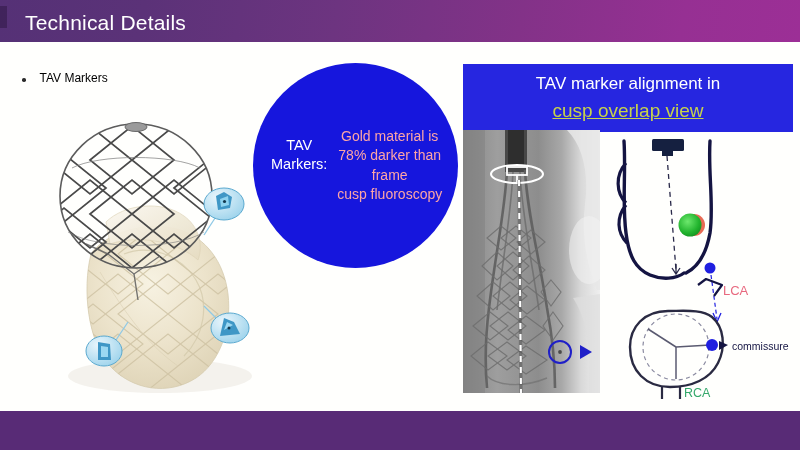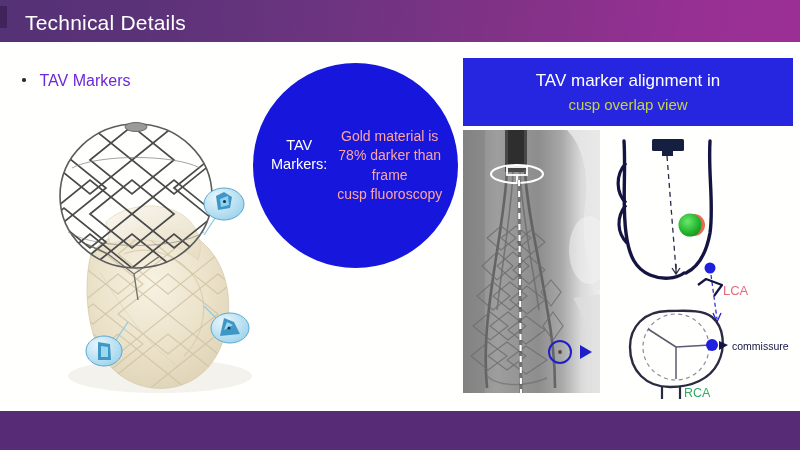--- a/index.html
+++ b/index.html
@@ -25,47 +25,47 @@
     color:#ffffff;font-size:21px;font-weight:400;letter-spacing:0.2px;
     white-space:nowrap;
   }
 
   
   .bullet-row{position:absolute;left:22px;top:71px;display:flex;align-items:flex-start;}
   .bullet-dot{
     width:3.5px;height:3.5px;border-radius:50%;background:#2b2b2b;
     margin-top:7px;margin-right:14px;flex:0 0 auto;
   }
-  .bullet-text{font-size:16px;color:#6d28d9;line-height:1.2;}
+  .bullet-text{font-size:12px;color:#000000;line-height:1.2;}
 
   
   .valve-art{position:absolute;left:28px;top:104px;width:248px;height:292px;}
 
   
   .blue-circle{
     position:absolute;left:253px;top:63px;width:205px;height:205px;
     border-radius:50%;background:#1616dd;
     display:flex;flex-direction:row;align-items:center;justify-content:center;
     box-sizing:border-box;padding:0 12px;
   }
   .circle-title{
     color:#ffffff;font-size:14.5px;text-align:center;margin-bottom:22px;line-height:1.25;
   }
   .circle-body{
     color:#fca5a5;font-size:14px;text-align:center;line-height:1.38;
   }
 
   
   .banner{
-    position:absolute;left:463px;top:58px;width:330px;height:68px;
+    position:absolute;left:463px;top:64px;width:330px;height:68px;
     background:#2626e0;display:flex;flex-direction:column;
     align-items:center;justify-content:center;
   }
   .banner-l1{color:#ffffff;font-size:17px;line-height:1.5;}
-  .banner-l2{font-size:15px;line-height:1.5;}
+  .banner-l2{font-size:19px;line-height:1.5;text-decoration:underline;}
 
   
   .fluoro{
     position:absolute;left:463px;top:130px;width:137px;height:263px;
     background:#9a9a9a;overflow:hidden;
   }
 
   
   .anatomy{position:absolute;left:606px;top:133px;width:192px;height:266px;}
 

